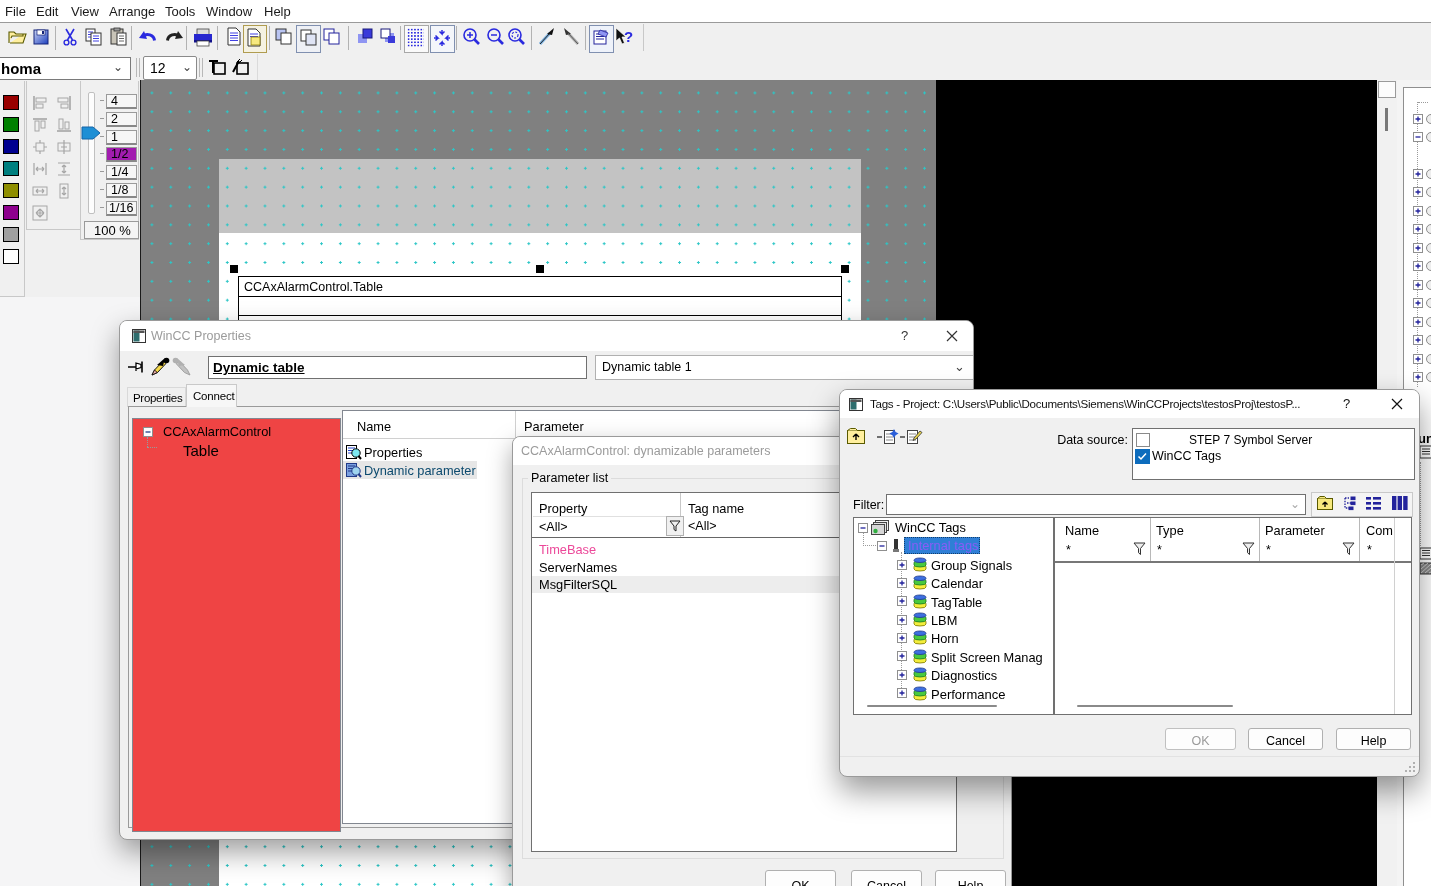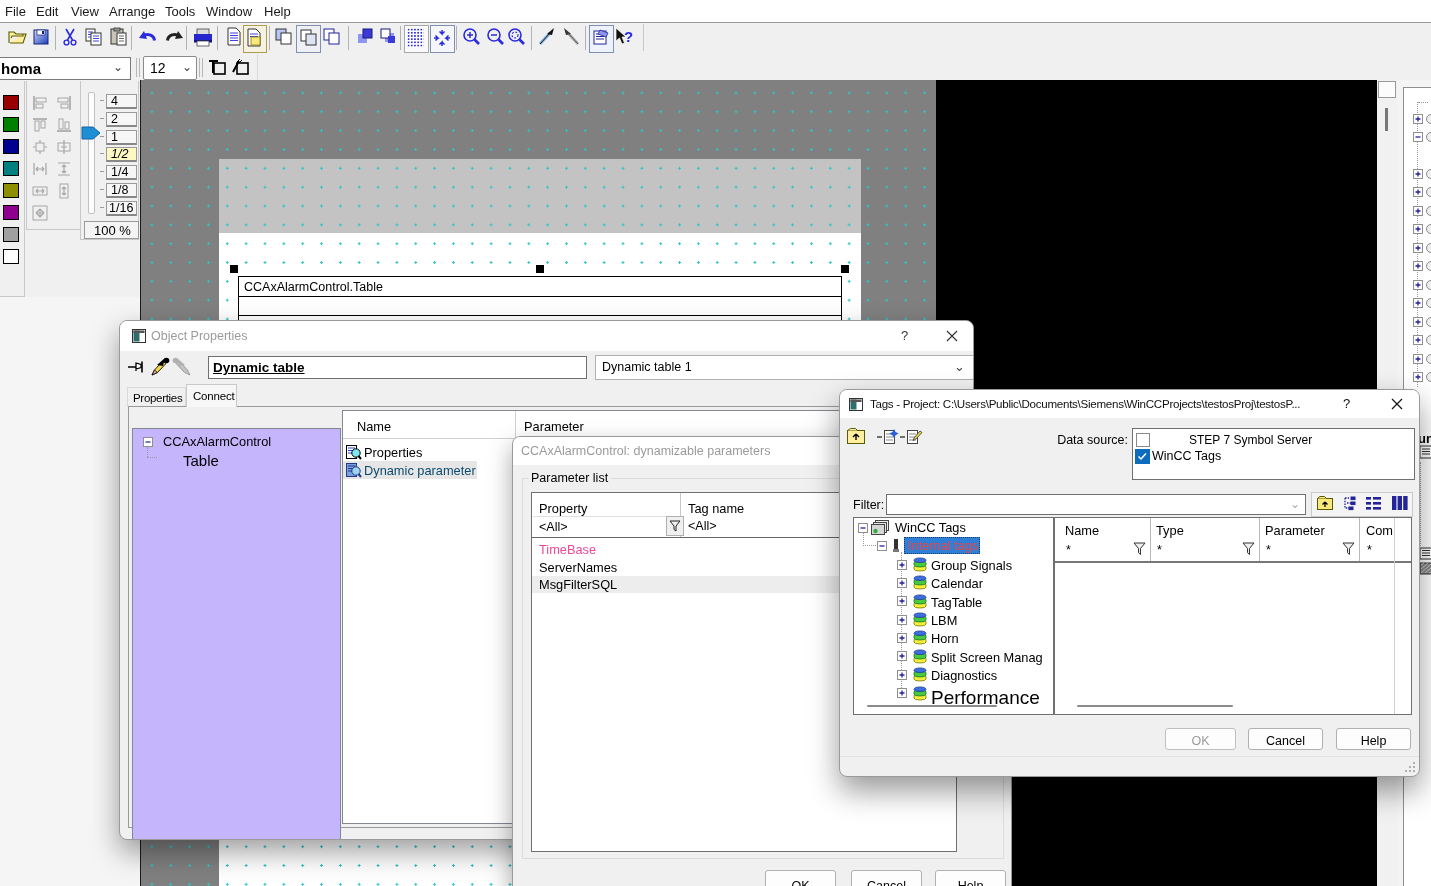--- a/index.html
+++ b/index.html
@@ -413,21 +413,21 @@
     <div class="abs" style="left:100px;top:207px;width:4px;height:1px;background:#9a9a9a;"></div>
     <div class="abs" style="left:106px;top:94px;width:29px;height:12px;border:1px solid #9a9a9a;border-bottom:2px solid #888;background:#f6f6f6;">
         <span class="tx" style="left:4px;top:-1px;">4</span>
       </div>
     <div class="abs" style="left:106px;top:112px;width:29px;height:12px;border:1px solid #9a9a9a;border-bottom:2px solid #888;background:#f6f6f6;">
         <span class="tx" style="left:4px;top:-1px;">2</span>
       </div>
     <div class="abs" style="left:106px;top:130px;width:29px;height:12px;border:1px solid #9a9a9a;border-bottom:2px solid #888;background:#f6f6f6;">
         <span class="tx" style="left:4px;top:-1px;">1</span>
       </div>
-    <div class="abs" style="left:106px;top:147px;width:29px;height:12px;border:1px solid #9a9a9a;border-bottom:2px solid #888;background:#fef9c3;font-style:italic;">
+    <div class="abs" style="left:106px;top:147px;width:29px;height:12px;border:1px solid #9a9a9a;border-bottom:2px solid #888;background:#a21caf;">
         <span class="tx" style="left:4px;top:-1px;">1/2</span>
       </div>
     <div class="abs" style="left:106px;top:165px;width:29px;height:12px;border:1px solid #9a9a9a;border-bottom:2px solid #888;background:#f6f6f6;">
         <span class="tx" style="left:4px;top:-1px;">1/4</span>
       </div>
     <div class="abs" style="left:106px;top:183px;width:29px;height:12px;border:1px solid #9a9a9a;border-bottom:2px solid #888;background:#f6f6f6;">
         <span class="tx" style="left:4px;top:-1px;">1/8</span>
       </div>
     <div class="abs" style="left:106px;top:201px;width:29px;height:12px;border:1px solid #9a9a9a;border-bottom:2px solid #888;background:#f6f6f6;">
         <span class="tx" style="left:2px;top:-1px;">1/16</span>
@@ -442,21 +442,21 @@
 
 <div class="abs" id="opdlg" style="left:119px;top:320px;width:853px;height:518px;background:#f0f0f0;
      border:1px solid #9a9a9a;border-radius:8px;box-shadow:0 12px 28px rgba(0,0,0,0.38);overflow:hidden;">
 
   <div class="abs" style="left:0;top:0;width:100%;height:30px;background:#fff;"></div>
   <svg class="abs" style="left:12px;top:8px;" width="14" height="14">
     <rect x="0.5" y="0.5" width="13" height="13" fill="#fff" stroke="#333"></rect>
     <rect x="1.5" y="1.5" width="6" height="11" fill="#2e6e6e"></rect>
     <rect x="1.5" y="1.5" width="11" height="2.5" fill="#555"></rect>
   </svg>
-  <span class="tx" style="left:31px;top:8px;font-size:12.5px;color:#9b9b9b;">Object Properties</span>
+  <span class="tx" style="left:31px;top:8px;font-size:12.5px;color:#9b9b9b;">WinCC Properties</span>
   <span class="tx" style="left:781px;top:7px;font-size:13px;color:#333;">?</span>
   <svg class="abs" style="left:826px;top:9px;" width="12" height="12">
         <path d="M1 1 L11 11 M11 1 L1 11" stroke="#333" stroke-width="1.2"></path>
       </svg>
 
   <svg class="abs" style="left:8px;top:39px;" width="20" height="14">
     <path d="M0 7 h8" stroke="#000" stroke-width="1.6"></path>
     <path d="M8 3 v8 M8 3 l5 1.5 v3 l-5 1.5z" stroke="#000" stroke-width="1.3" fill="#fff"></path>
     <path d="M14 1.5 v11" stroke="#000" stroke-width="1.6"></path>
   </svg>
@@ -483,21 +483,21 @@
 
   <div class="abs" style="left:7px;top:66px;width:57px;height:19px;background:#f0f0f0;border:1px solid #d9d9d9;border-bottom:none;">
     <span class="tx" style="left:5px;top:4px;font-size:11.5px;letter-spacing:-0.3px;color:#000;">Properties</span>
   </div>
   <div class="abs" style="left:66px;top:63px;width:49px;height:22px;background:#f7f7f7;border:1px solid #c9c9c9;border-bottom:none;z-index:2;">
     <span class="tx" style="left:6px;top:5px;font-size:11.5px;letter-spacing:-0.2px;color:#000;">Connect</span>
   </div>
 
   <div class="abs" style="left:8px;top:85px;width:837px;height:420px;background:#f0f0f0;border:1px solid #9a9a9a;"></div>
 
-  <div class="abs" style="left:12px;top:107px;width:207px;height:412px;background:#c4b5fd;border:1px solid #828790;">
+  <div class="abs" style="left:12px;top:97px;width:207px;height:412px;background:#ef4444;border:1px solid #828790;">
     <svg class="abs" style="left:10px;top:8px;" width="10" height="10">
       <rect x="0.5" y="0.5" width="9" height="9" fill="#fdfdfd" stroke="#8f8f8f"></rect>
       <path d="M2.5 5 h5" stroke="#3c5a99" stroke-width="1.4"></path>
     </svg>
     <span class="tx" style="left:30px;top:5px;font-size:12.8px;color:#000;">CCAxAlarmControl</span>
     <div class="abs" style="left:14px;top:18px;width:1px;height:10px;border-left:1px dotted #999;"></div>
     <div class="abs" style="left:14px;top:28px;width:10px;height:1px;border-top:1px dotted #999;"></div>
     <span class="tx" style="left:50px;top:23px;font-size:15px;color:#000;">Table</span>
   </div>
 
@@ -659,21 +659,21 @@
 
       <svg class="abs" style="left:23px;top:23px;" width="10" height="10">
         <rect x="0.5" y="0.5" width="9" height="9" fill="#fff" stroke="#8f8f8f"></rect>
             <path d="M2.5 5 h5" stroke="#23239c" stroke-width="1.3"></path>
       </svg>
       <svg class="abs" style="left:37px;top:20px;" width="13" height="15">
         <rect x="3" y="1" width="4" height="12" fill="#333"></rect>
         <rect x="2" y="11" width="6" height="3" fill="#777"></rect>
       </svg>
       <div class="abs" style="left:50px;top:19px;width:74px;height:15px;background:#2f7fd6;border:1px dotted #11406e;"></div>
-      <span class="tx" style="left:54px;top:20px;font-size:12.8px;color:#ef4444;">Internal tags</span>
+      <span class="tx" style="left:54px;top:20px;font-size:12.8px;color:#8b5cf6;">Internal tags</span>
       <div id="tagrows">
       <svg class="abs" style="left:43px;top:41.5px;" width="10" height="10">
         <rect x="0.5" y="0.5" width="9" height="9" fill="#fff" stroke="#8f8f8f"></rect>
               <path d="M2.5 5 h5 M5 2.5 v5" stroke="#23239c" stroke-width="1.3"></path>
       </svg>
       <svg class="abs" style="left:58px;top:39.0px;" width="16" height="15">
         <path d="M2 10 q0 -2.5 6 -2.5 t6 2.5 v2 q0 2 -6 2 t-6 -2 z" fill="#f4ee3c" stroke="#7a7400" stroke-width="0.8"></path>
         <path d="M2 6 q0 -2.5 6 -2.5 t6 2.5 v2 q0 2 -6 2 t-6 -2 z" fill="#49c93e" stroke="#1e7a1e" stroke-width="0.8"></path>
         <path d="M2 3.5 q0 -2.5 6 -2.5 t6 2.5 q0 2 -6 2 t-6 -2 z" fill="#3d6fe0" stroke="#1e3a8a" stroke-width="0.8"></path>
       </svg>
@@ -740,21 +740,21 @@
       <span class="tx" style="left:77px;top:150.1px;font-size:12.8px;color:#000;">Diagnostics</span>
       <svg class="abs" style="left:43px;top:170.0px;" width="10" height="10">
         <rect x="0.5" y="0.5" width="9" height="9" fill="#fff" stroke="#8f8f8f"></rect>
               <path d="M2.5 5 h5 M5 2.5 v5" stroke="#23239c" stroke-width="1.3"></path>
       </svg>
       <svg class="abs" style="left:58px;top:167.5px;" width="16" height="15">
         <path d="M2 10 q0 -2.5 6 -2.5 t6 2.5 v2 q0 2 -6 2 t-6 -2 z" fill="#f4ee3c" stroke="#7a7400" stroke-width="0.8"></path>
         <path d="M2 6 q0 -2.5 6 -2.5 t6 2.5 v2 q0 2 -6 2 t-6 -2 z" fill="#49c93e" stroke="#1e7a1e" stroke-width="0.8"></path>
         <path d="M2 3.5 q0 -2.5 6 -2.5 t6 2.5 q0 2 -6 2 t-6 -2 z" fill="#3d6fe0" stroke="#1e3a8a" stroke-width="0.8"></path>
       </svg>
-      <span class="tx" style="left:77px;top:168.5px;font-size:19px;color:#000;text-align:right;">Performance</span>
+      <span class="tx" style="left:77px;top:168.5px;font-size:13px;color:#000;text-align:right;">Performance</span>
       </div>
     </div>
 
     <div class="abs" style="left:214px;top:127px;width:356px;height:196px;background:#fff;border:1px solid #707070;overflow:hidden;">
       <span class="tx" style="left:10px;top:5px;font-size:12.8px;color:#000;">Name</span>
       <span class="tx" style="left:101px;top:5px;font-size:12.8px;color:#000;">Type</span>
       <span class="tx" style="left:210px;top:5px;font-size:12.8px;color:#000;">Parameter</span>
       <span class="tx" style="left:311px;top:5px;font-size:12.8px;color:#000;">Com</span>
       <div class="abs" style="left:95px;top:0;width:1px;height:44px;background:#b8b8b8;"></div>
       <div class="abs" style="left:204px;top:0;width:1px;height:44px;background:#b8b8b8;"></div>

